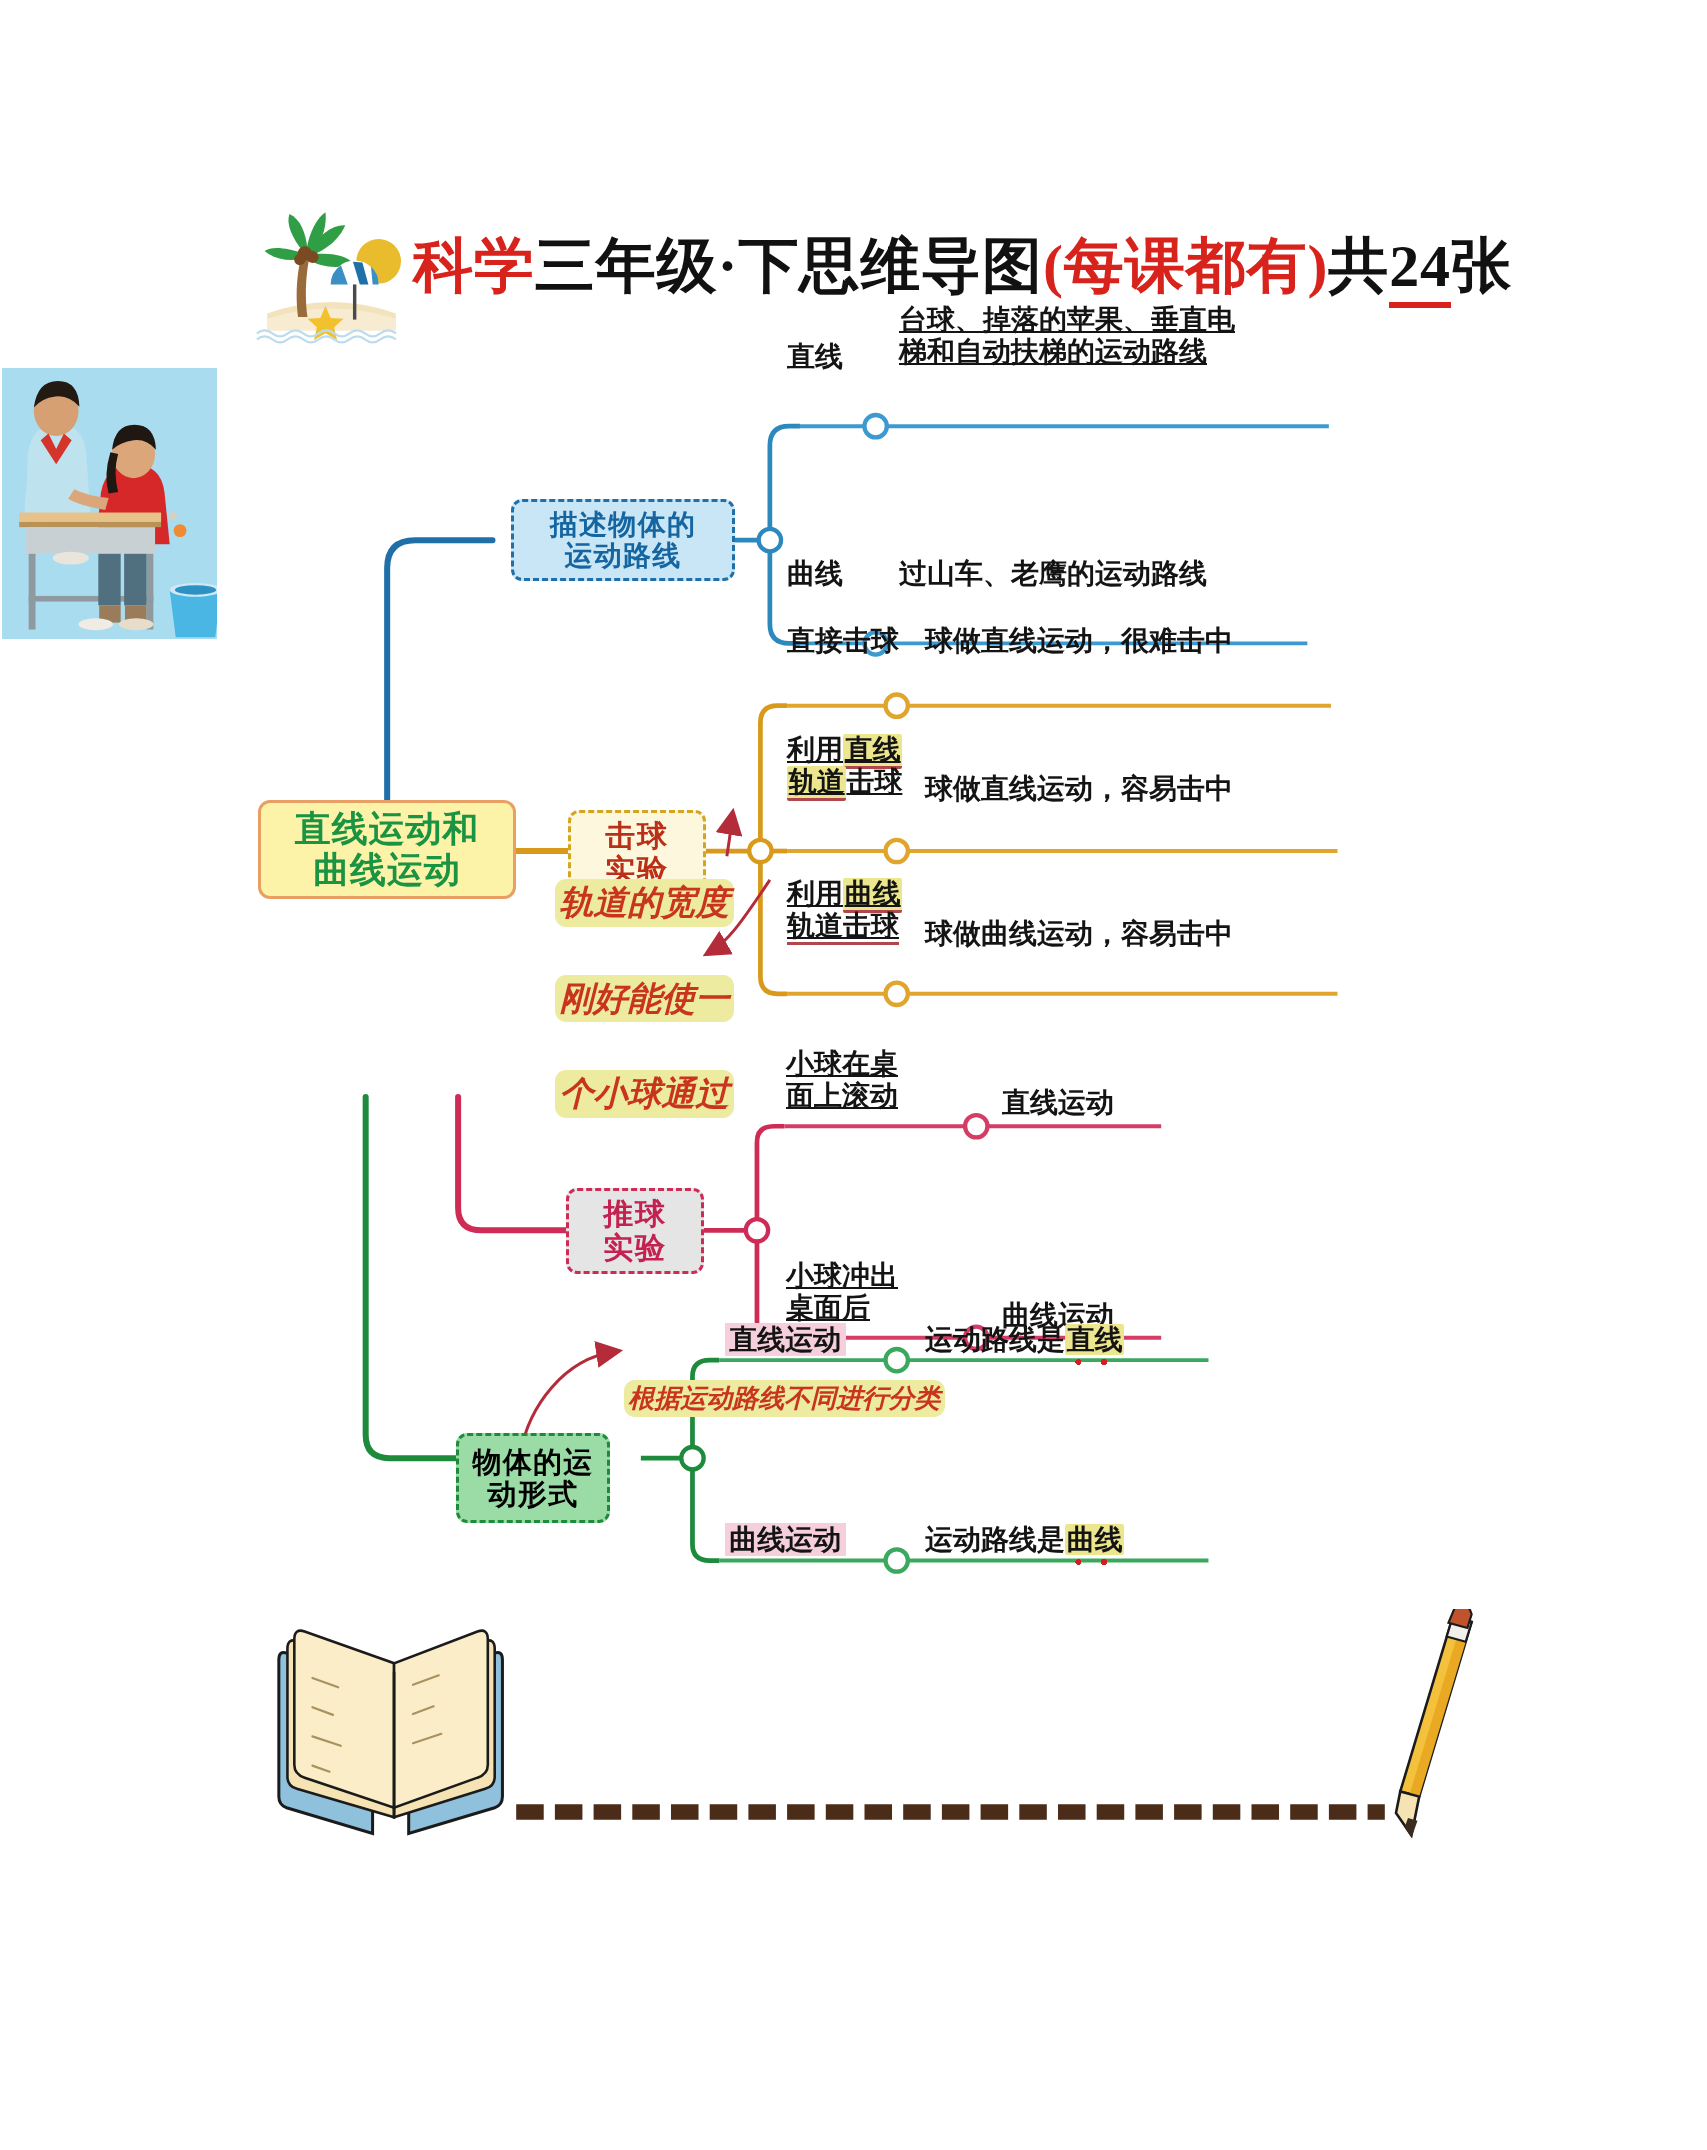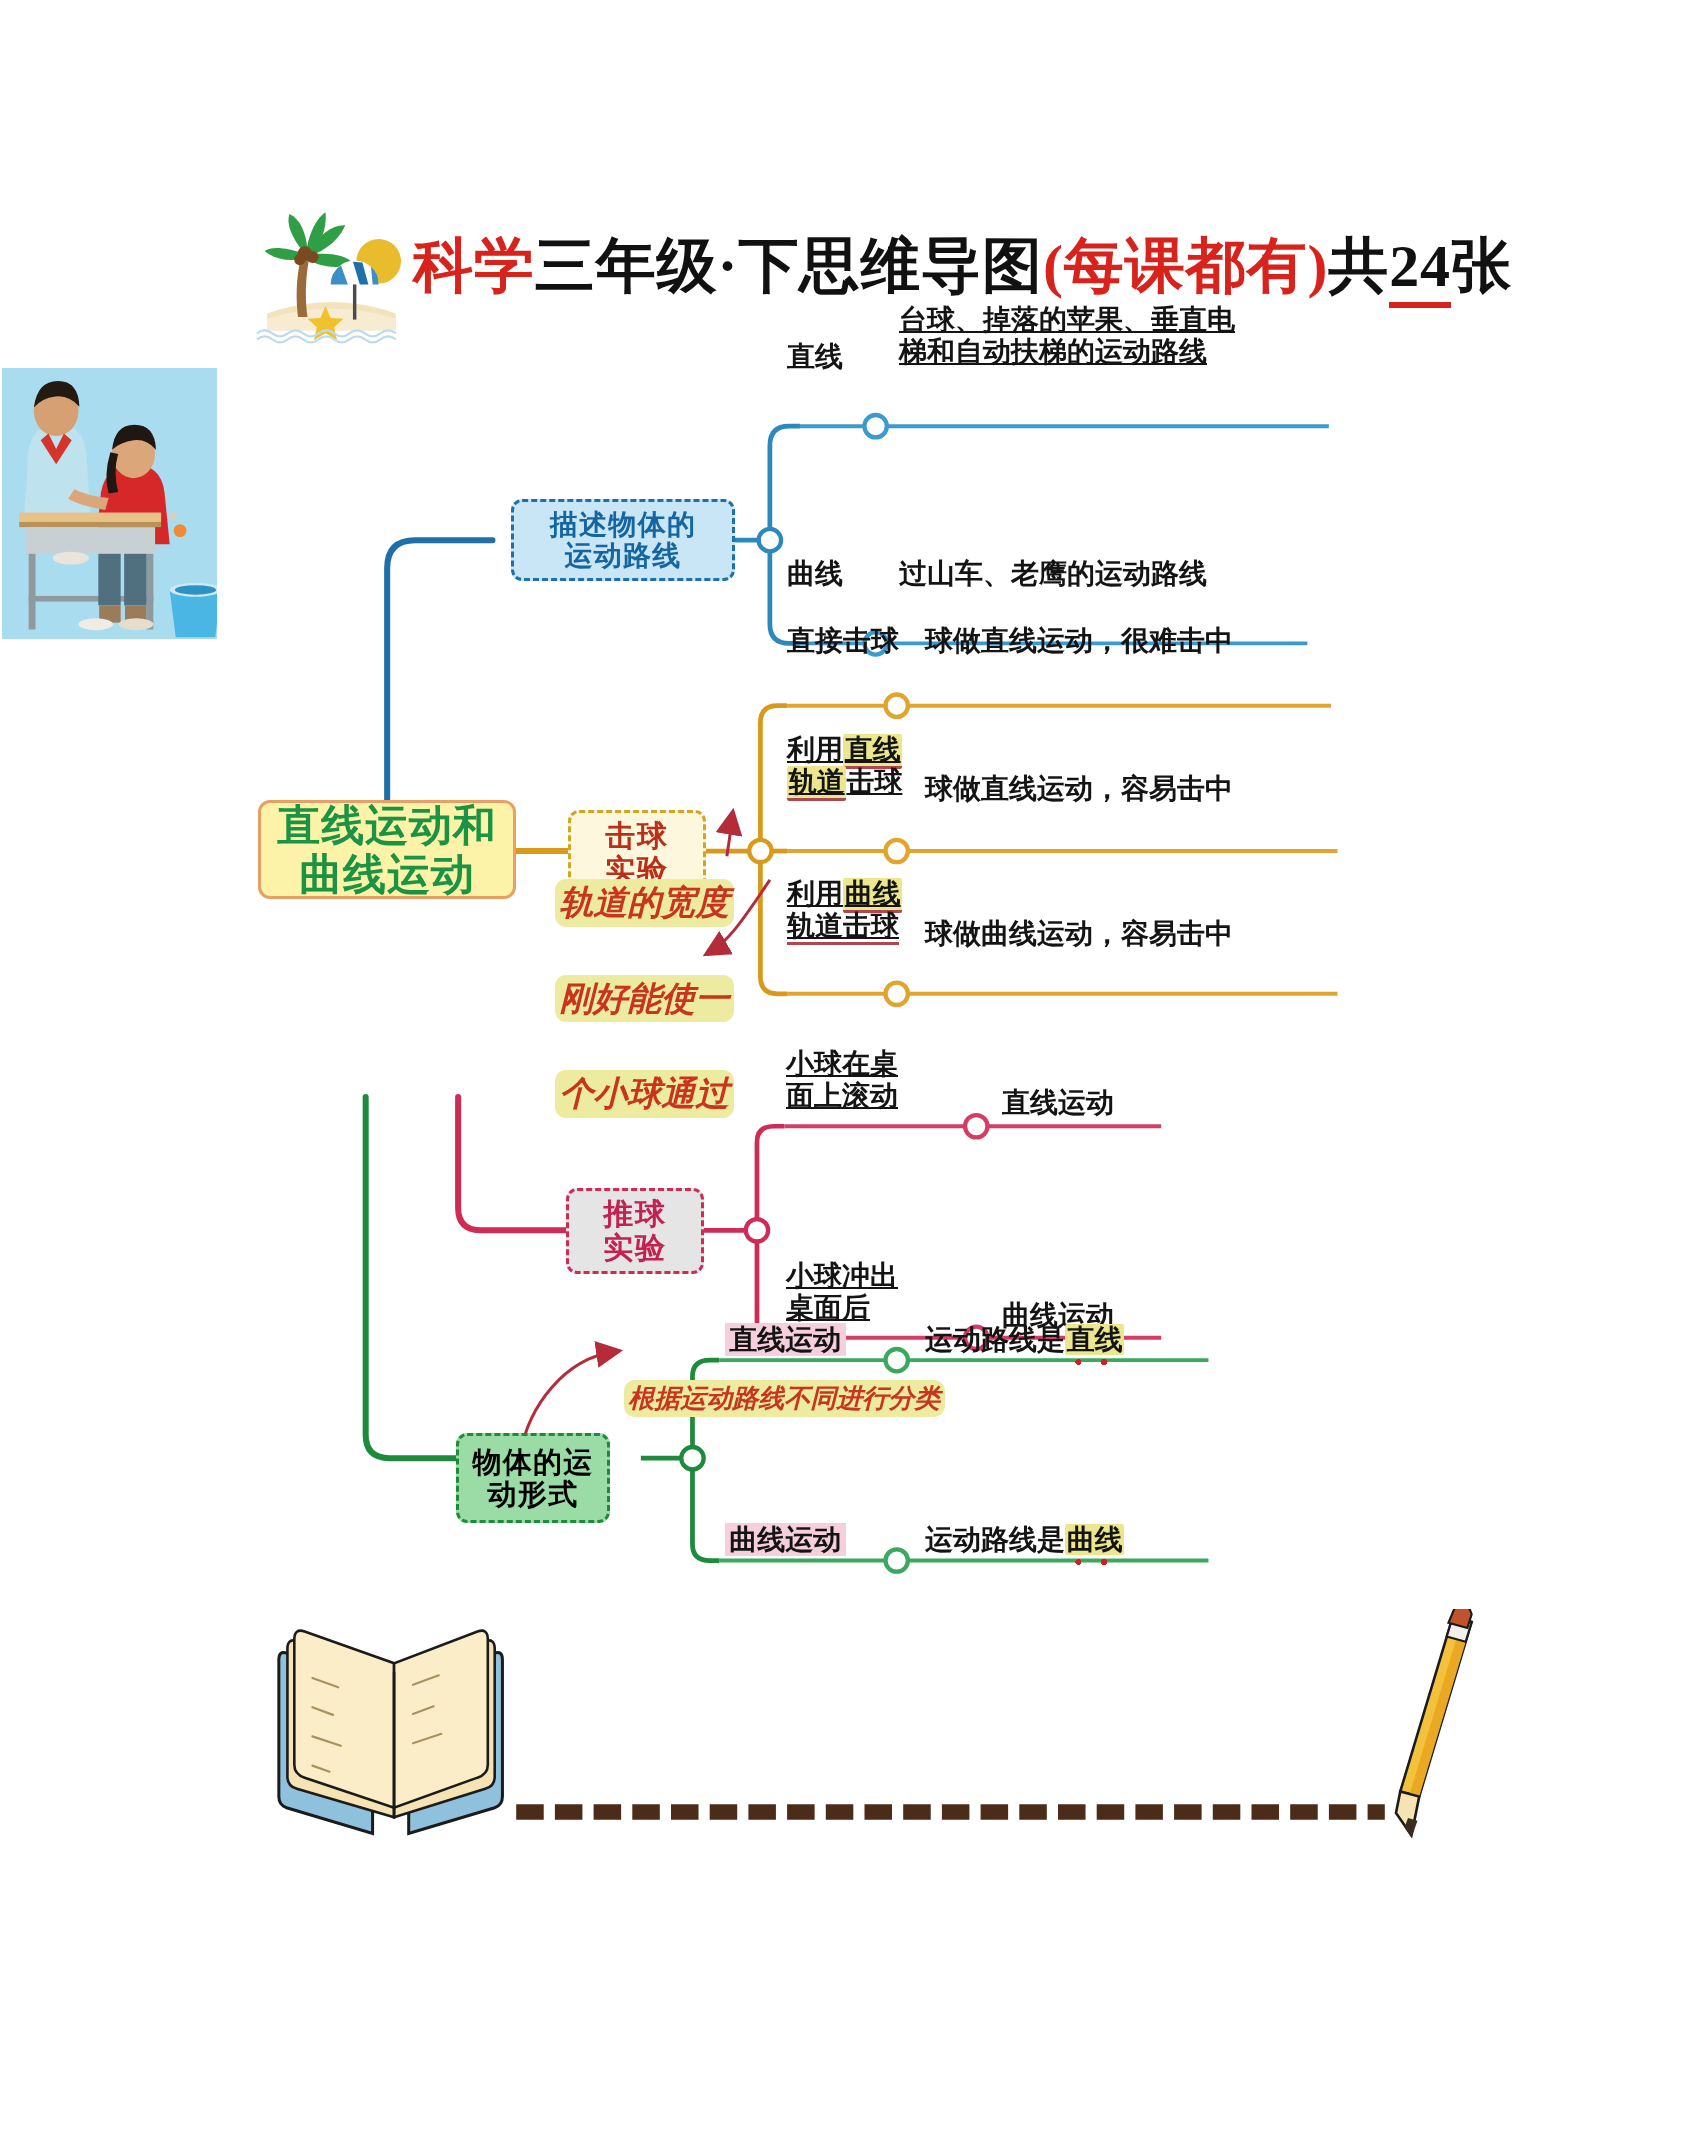--- a/index.html
+++ b/index.html
@@ -36,21 +36,21 @@
     position:absolute;box-sizing:border-box;
     display:flex;align-items:center;justify-content:center;
     text-align:center;line-height:1.12;
     font-family:"Liberation Sans","DejaVu Sans",sans-serif;
   }
   .node span{display:block;}
 
   .node-root{
     left:258px;top:434px;width:258px;height:99px;
     background:#fdf3a8;border:3.9px solid #e79f63;border-radius:12px;
-    color:#1a9342;font-size:43px;font-weight:bold;letter-spacing:0.9px;
+    color:#1a9342;font-size:36px;font-weight:bold;letter-spacing:0.9px;
   }
   .node-blue{
     left:493px;top:133px;width:224px;height:82px;
     background:#c9e6f7;border:3px dashed #1f6fa8;border-radius:11.2px;
     color:#1565a0;font-size:28px;font-weight:bold;letter-spacing:1.3px;margin-left:18px;
   }
   .node-orange{
     left:568px;top:444px;width:138px;height:86px;
     background:#fdf7dd;border:3px dashed #d3a521;border-radius:11.2px;
     color:#b92f17;font-size:30px;font-weight:bold;letter-spacing:1.7px;

